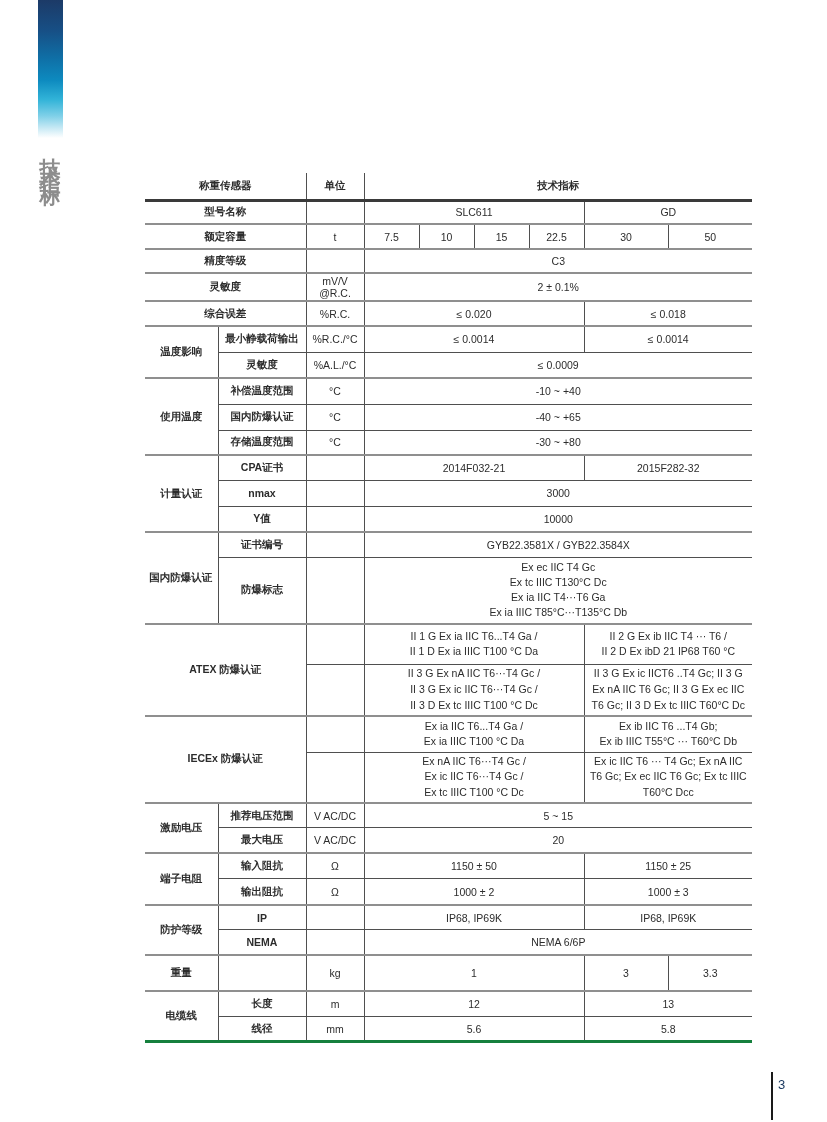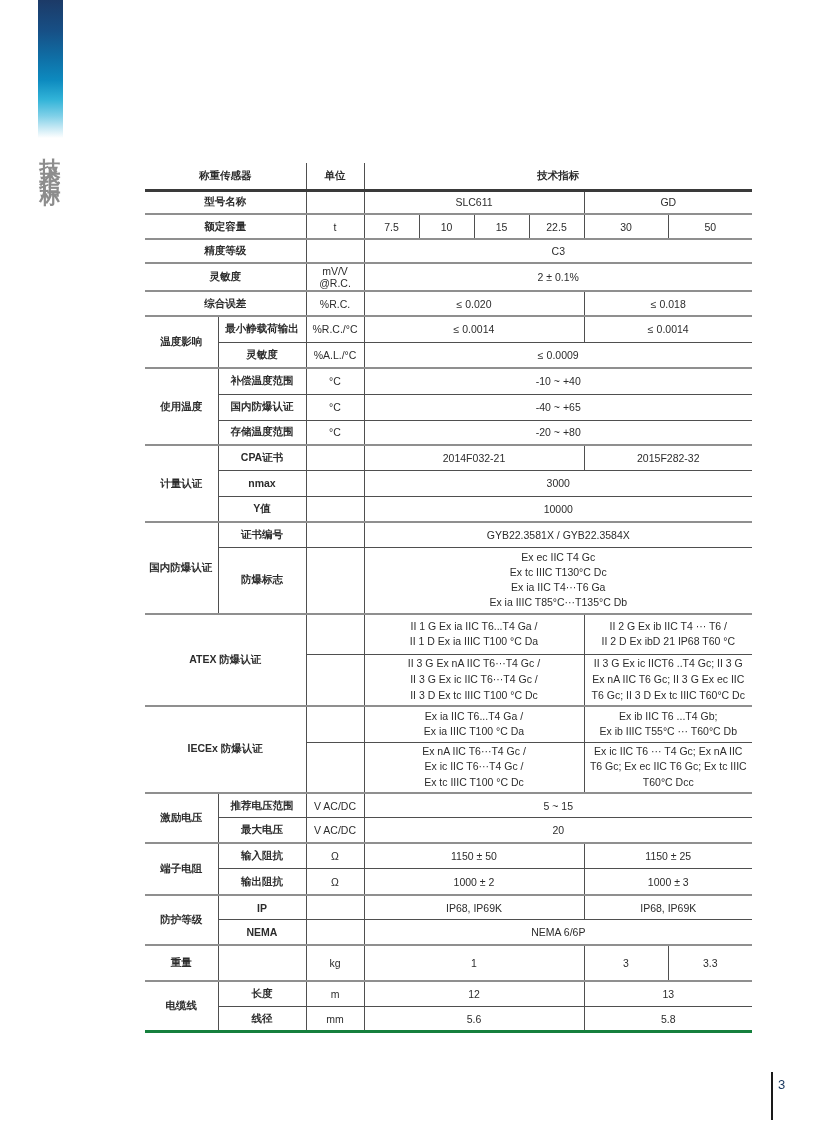--- a/index.html
+++ b/index.html
@@ -13,21 +13,21 @@
     position:absolute;left:38px;top:0;width:25px;height:138px;
     background:linear-gradient(180deg,#1c3a67 0%,#174f85 22%,#0f6fa6 42%,#0d8abf 58%,#31b3d8 72%,#7fd0e8 84%,#c9eaf5 93%,#ffffff 100%);
   }
   .side-title{
     position:absolute;left:36px;top:141px;
     writing-mode:vertical-rl;text-orientation:upright;
     font-size:21px;letter-spacing:9px;color:#8d8d8d;font-weight:bold;
   }
   
   .spec-table{
-    position:absolute;left:145px;top:163px;width:607px;
+    position:absolute;left:145px;top:173px;width:607px;
     border-collapse:collapse;table-layout:fixed;
     color:#2c2c2c;
   }
   .spec-table td{
     padding:1px 3px;text-align:center;vertical-align:middle;
     font-size:10.5px;overflow:hidden;
   }
   .lab{text-align:left;padding-left:4px;font-weight:bold;font-size:11px;}
   .sub{font-weight:bold;font-size:11px;}
   .hdr{font-weight:bold;font-size:11px;margin-top:36px;}
@@ -127,21 +127,21 @@
     <td colspan="6" class="bl bb">-10 ~ +40</td>
   </tr>
   <tr style="height:26px">
     <td class="sub bb">国内防爆认证</td>
     <td class="unit bl bb">°C</td>
     <td colspan="6" class="bl bb">-40 ~ +65</td>
   </tr>
   <tr style="height:25px">
     <td class="sub bbg">存储温度范围</td>
     <td class="unit bl bbg">°C</td>
-    <td colspan="6" class="bl bbg">-20 ~ +80</td>
+    <td colspan="6" class="bl bbg">-30 ~ +80</td>
   </tr>
 
   <tr style="height:25px">
     <td rowspan="3" class="lab br bbg">计量认证</td>
     <td class="sub bb">CPA证书</td>
     <td class="unit bl bb"></td>
     <td colspan="4" class="bl bb">2014F032-21</td>
     <td colspan="2" class="bl bb">2015F282-32</td>
   </tr>
   <tr style="height:26px">

